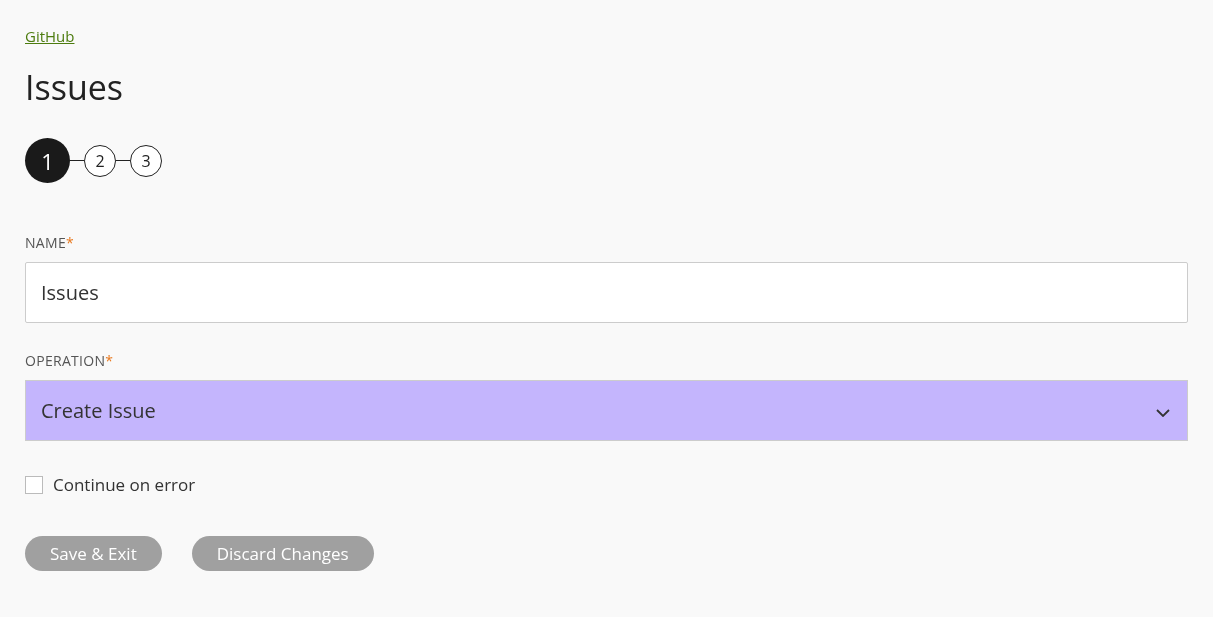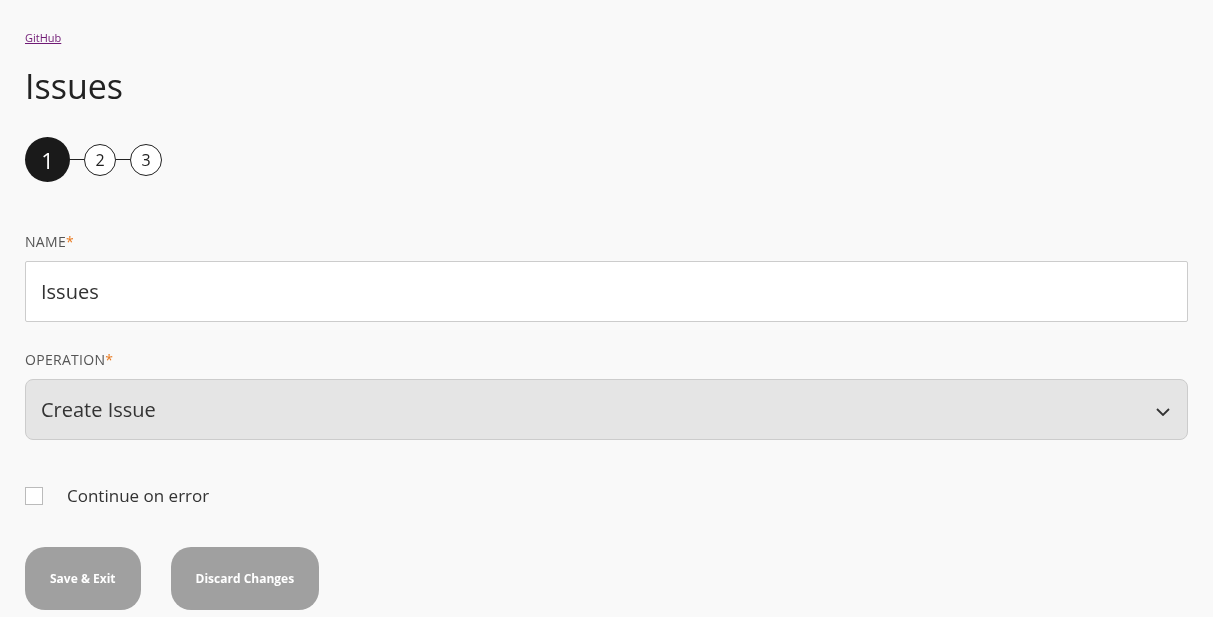--- a/index.html
+++ b/index.html
@@ -8,22 +8,22 @@
       padding: 0;
     }
     body {
       font-family: "Open Sans", -apple-system, BlinkMacSystemFont, "Segoe UI", Roboto, sans-serif;
       background-color: #f9f9f9;
       padding: 25px;
       color: #333;
       width: 1213px;
     }
     .breadcrumb {
-      font-size: 11px;
-      color: #701a75;
+      font-size: 15px;
+      color: #4d7c0f;
       text-decoration: underline;
       cursor: pointer;
       display: inline-block;
       margin-bottom: 18px;
     }
     .page-title {
       font-size: 34px;
       font-weight: 400;
       color: #222;
       margin-bottom: 28px;
@@ -88,66 +88,65 @@
     }
     .select-wrapper {
       position: relative;
       width: 100%;
     }
     .select-input {
       width: 100%;
       padding: 16px 15px;
       font-size: 20px;
       color: #333;
-      background: #e5e5e5;
+      background: #c4b5fd;
       border: 1px solid #ccc;
-      border-radius: 8px;
+      border-radius: 0;
       font-family: inherit;
       appearance: none;
       -webkit-appearance: none;
       outline: none;
       cursor: pointer;
     }
     .select-chevron {
       position: absolute;
       right: 18px;
       top: 50%;
       transform: translateY(-50%);
       pointer-events: none;
     }
     .checkbox-row {
       display: flex;
       align-items: center;
-      margin-top: 44px;
+      margin-top: 32px;
       margin-bottom: 40px;
-      gap: 14px;
     }
     .checkbox {
       width: 18px;
       height: 18px;
       border: 1px solid #bbb;
       background: #fff;
       margin-right: 10px;
       cursor: pointer;
       flex-shrink: 0;
     }
     .checkbox-label {
       font-size: 17px;
       color: #333;
     }
     .button-row {
       display: flex;
       gap: 30px;
     }
     .btn {
-      padding: 23px 25px;
+      padding: 6px 25px;
       border: none;
       border-radius: 20px;
-      font-size: 12px;
-      font-weight: 700;
+      font-size: 17px;
+      font-weight: 400;
       cursor: pointer;
       font-family: inherit;
     }
     .btn-secondary {
       background: #a0a0a0;
       color: #fff;
     }
     .btn-primary {
       background: #ee8434;
       color: #fff;

